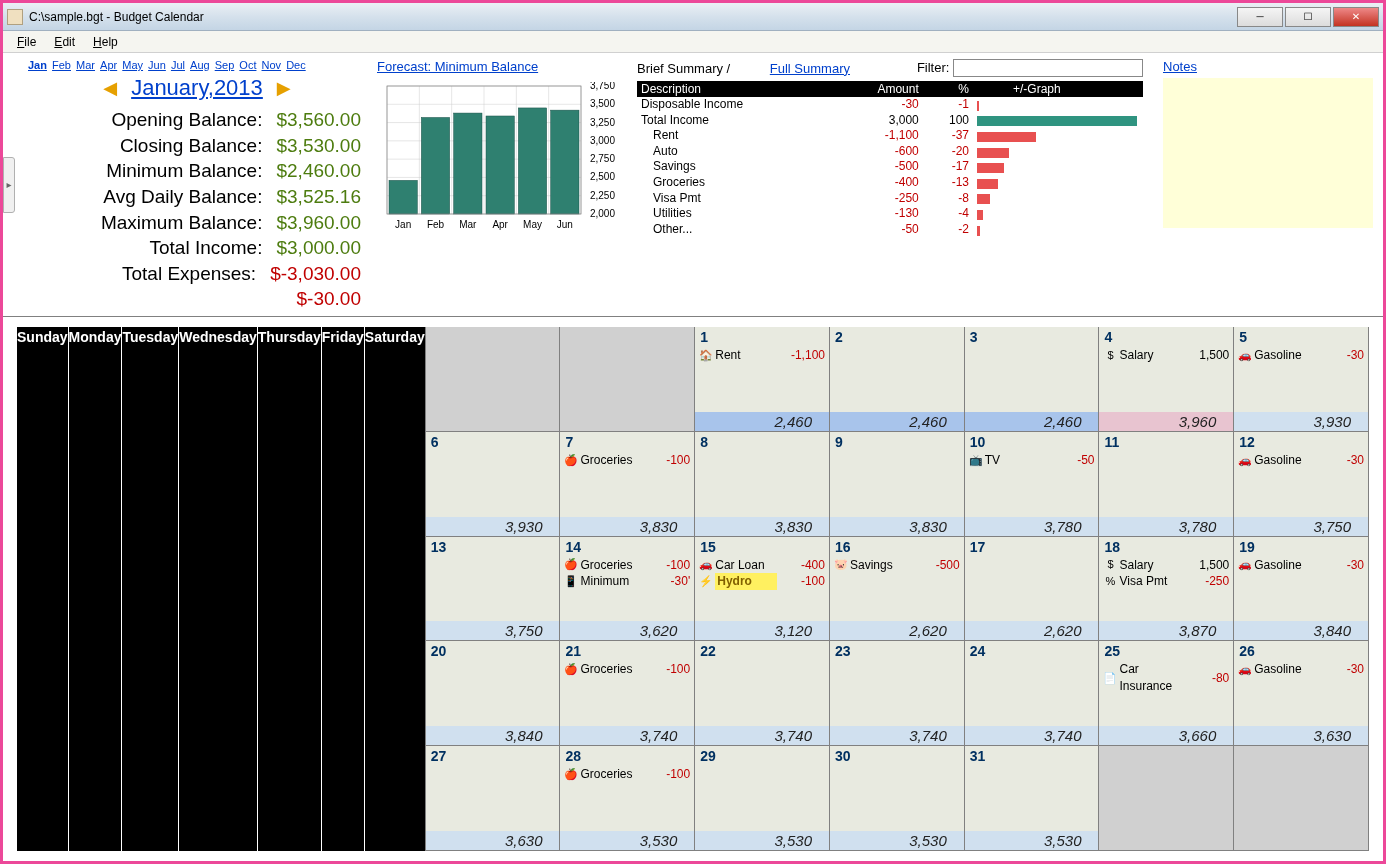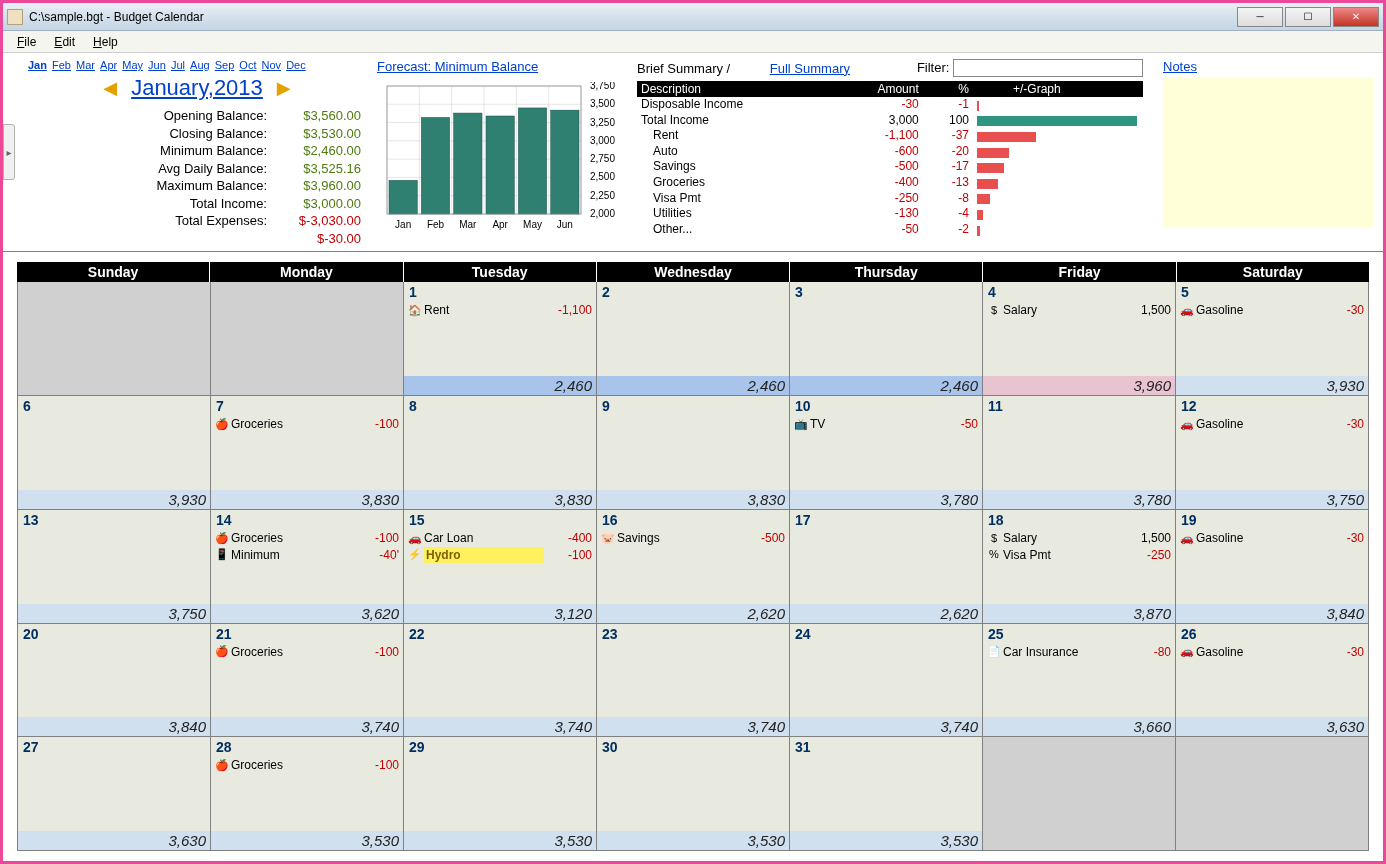--- a/index.html
+++ b/index.html
@@ -16,21 +16,21 @@
 .menu-item:first-letter { text-decoration: underline; }
 .top-panel { display:flex; padding: 6px 10px 4px 24px; border-bottom: 1px solid #808080; background:#fff; min-height: 190px; position:relative; }
 .expand-tab { position:absolute; left:0; top:50%; transform:translateY(-50%); width:12px; height:56px; border:1px solid #b0b0b0; background:#f0f0f0; display:flex; align-items:center; justify-content:center; cursor:pointer; font-size:10px; color:#666; border-radius:0 3px 3px 0; }
 .months-row { font-size:11px; margin-bottom:4px; }
 .months-row a { color: #0040cc; text-decoration: underline; margin: 0 1px; cursor:pointer; }
 .months-row a.cur { font-weight:bold; }
 .month-nav { display:flex; align-items:center; justify-content:center; gap:14px; margin-bottom:6px; }
 .month-nav .arrow { color:#e6a000; font-size:18px; cursor:pointer; user-select:none; }
 .month-title { color:#0040cc; font-size:22px; text-decoration: underline; cursor:pointer; }
 .balances { width: 340px; }
-.bal-row { display:flex; justify-content:space-between; font-size:13px; line-height:1.35; padding-right:6px; }
+.bal-row { display:flex; justify-content:space-between; font-size:19px; line-height:1.35; padding-right:6px; }
 .bal-row .label { text-align:right; flex:1; margin-right: 14px; }
 .bal-row .val { color:#4d7c0f; font-weight:normal; min-width:80px; text-align:right; }
 .bal-row .val.neg { color:#c00000; }
 .chart-area { width: 260px; padding: 0 10px; }
 .chart-link { color:#0040cc; text-decoration:underline; font-size:13px; cursor:pointer; display:block; margin-bottom:8px; }
 .chart-svg { width:240px; height:150px; }
 .summary-area { flex:1; padding: 0 10px; }
 .summary-head { font-size:13px; margin-bottom:4px; display:flex; align-items:center; gap: 20px; }
 .summary-head a { color:#0040cc; text-decoration:underline; cursor:pointer;padding-left:36px; }
 .filter-input { border:1px solid #888; height:18px; width:190px; padding:0 3px; font-size:12px; }
@@ -41,37 +41,37 @@
 .sum-table td.r { text-align:right; }
 .sum-table td.neg { color:#c00000; }
 .bar-cell { position:relative; width:170px; }
 .bar { height:10px; margin-top:2px; }
 .bar.pos { background:#2f9480; }
 .bar.neg { background:#e85050; }
 .notes-area { width:220px; padding-left:10px; }
 .notes-link { color:#0040cc; text-decoration:underline; font-size:13px; cursor:pointer; }
 .notes-box { width:100%; height:150px; background:#ffffd8; border:none; margin-top:4px; }
 
-.calendar { flex:1; display:flex; flex-direction:column; padding: 10px 14px; }
+.calendar { flex:1; display:flex; flex-direction:row; padding: 10px 14px; }
 .cal-head { display:flex; }
 .cal-head .dh { flex:1; background:#000; color:#fff; text-align:center; font-weight:bold; font-size:14px; padding:2px 0; border-right:1px solid #fff; }
 .cal-head .dh:last-child { border-right:none; }
 .cal-body { flex:1; display:grid; grid-template-columns: repeat(7,1fr); grid-template-rows: repeat(5,1fr); gap:1px; background:#808080; border:1px solid #808080; border-top:none; }
 .cell { background:#e8eae0; display:flex; flex-direction:column; position:relative; overflow:hidden; }
 .cell.blank { background:#d0d0d0; }
 .cell .daynum { font-weight:bold; color:#003060; font-size:14px; padding:2px 5px; }
 .cell .items { flex:1; padding:0 4px; font-size:12px; }
 .cell .item-row { display:flex; align-items:center; line-height:1.4; }
 .cell .item-row .icon { width:14px; text-align:center; margin-right:2px; font-size:11px; }
 .cell .item-row .nm { flex:1; }
 .cell .item-row .amt { min-width:48px; text-align:right; }
 .cell .item-row .amt.neg { color:#c00000; }
 .cell .item-row .amt.pos { color:#000; }
 .cell .item-row.hl .nm { font-weight:bold; color:#806000; background:#fff060; padding:0 2px;}
-.cell .footer { background:#d0e0ef; text-align:right; font-size:15px; font-style:italic; color:#222; padding:1px 4px; }
+.cell .footer { background:#d0e0ef; text-align:right; font-size:15px; font-style:italic; color:#222; padding:1px 17px; }
 .cell .footer.min { background:#a8c4eb; }
 .cell .footer.max { background:#e8c4d0;margin-top:41px; }
 </style>
 </head>
 <body>
 
 <div class="window">
   <div class="titlebar">
     <span class="titlebar-icon"></span>
     <span class="title-text">C:\sample.bgt - Budget Calendar</span>
@@ -395,21 +395,21 @@
           <div class="daynum">14</div>
           <div class="items">
             <div class="item-row">
               <span class="icon">🍎</span>
               <span class="nm">Groceries</span>
               <span class="amt neg">-100</span>
             </div>
             <div class="item-row">
               <span class="icon">📱</span>
               <span class="nm">Minimum</span>
-              <span class="amt neg">-40'</span>
+              <span class="amt neg">-30'</span>
             </div>
           </div>
           <div class="footer">3,620</div>
         </div>
         <div class="cell">
           <div class="daynum">15</div>
           <div class="items">
             <div class="item-row">
               <span class="icon">🚗</span>
               <span class="nm">Car Loan</span>

